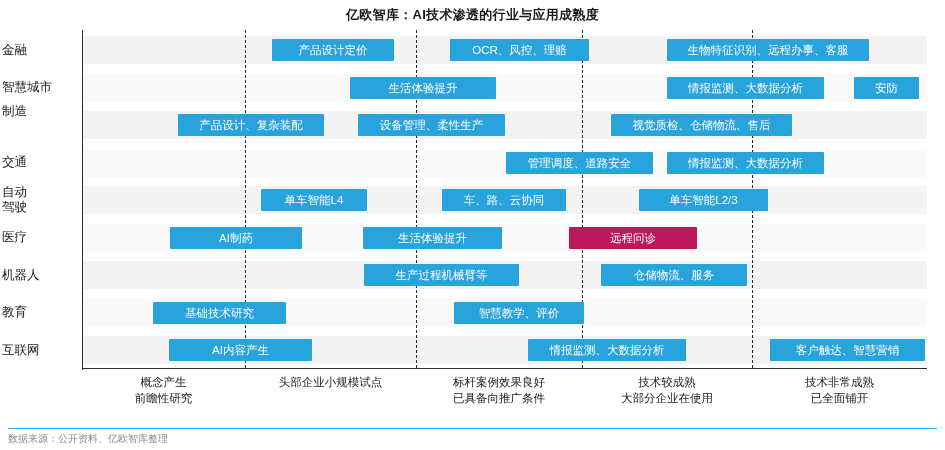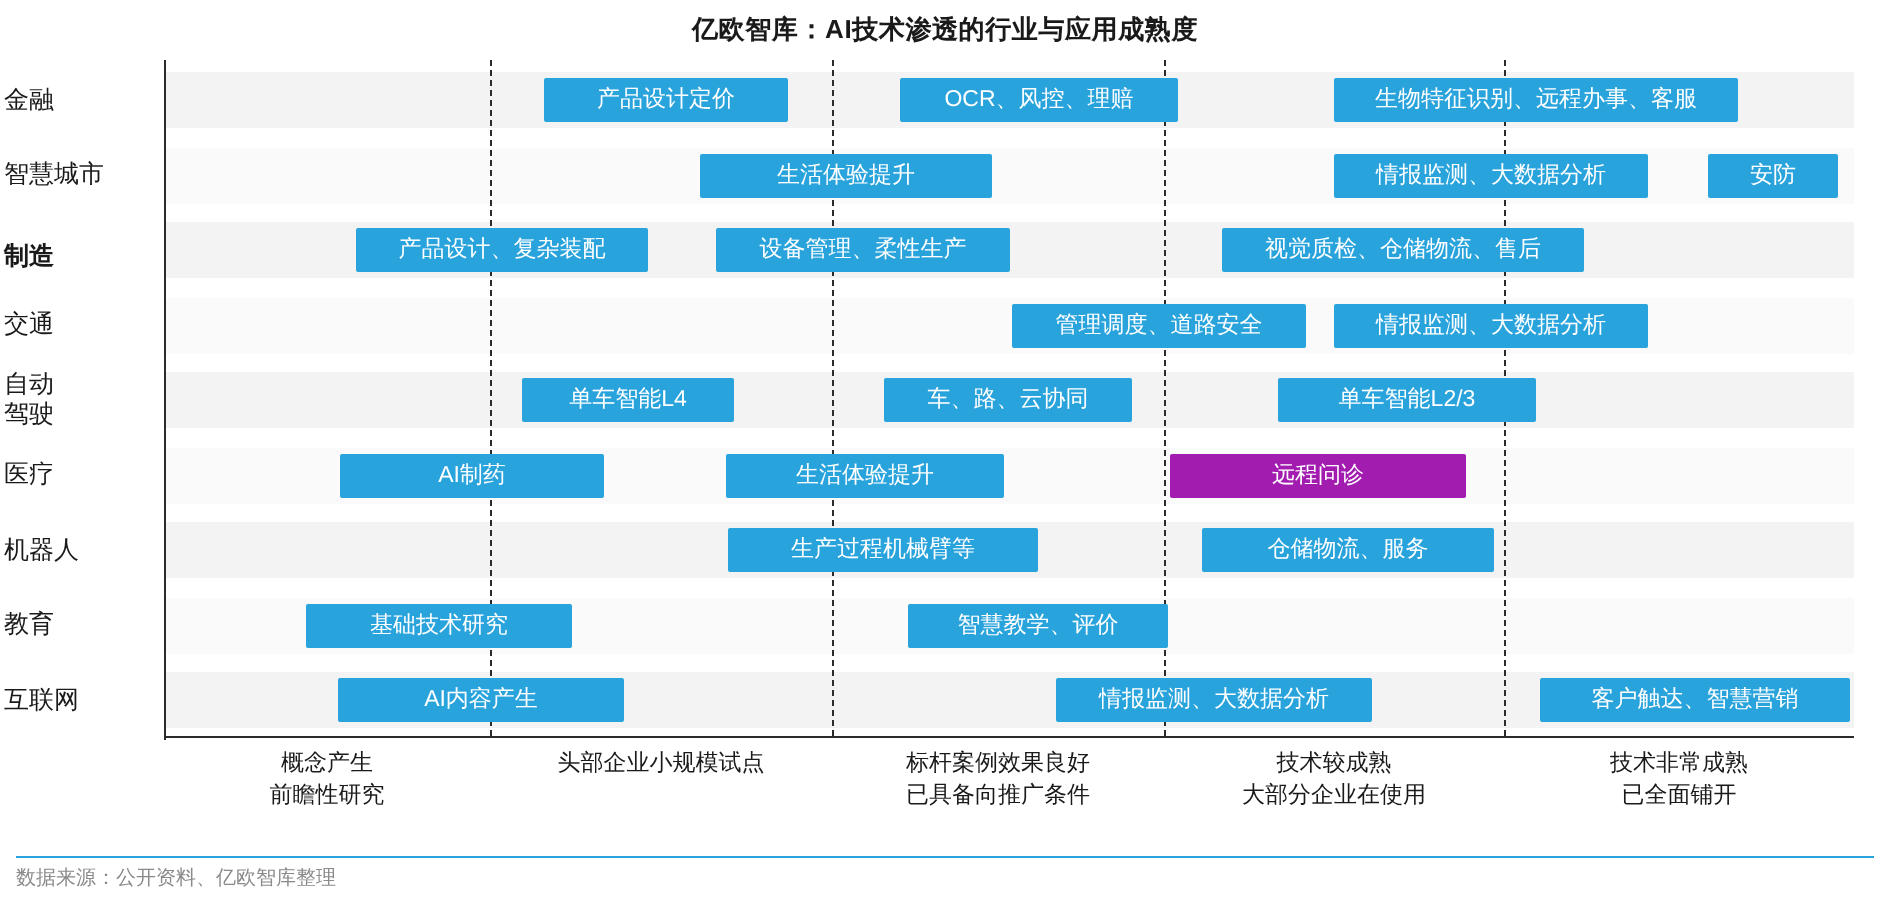--- a/index.html
+++ b/index.html
@@ -129,21 +129,21 @@
 
 <div class="chart-title">亿欧智库：AI技术渗透的行业与应用成熟度</div>
 
 <div class="ylabel-wrap">
     <div class="ylabel" style="top: 12.5px;">
       <div>金融</div>
     </div>
     <div class="ylabel" style="top: 50px;">
       <div>智慧城市</div>
     </div>
-    <div class="ylabel" style="top: 91px; font-weight: bold;">
+    <div class="ylabel" style="top: 74px;">
       <div>制造</div>
     </div>
     <div class="ylabel" style="top: 125px;">
       <div>交通</div>
     </div>
     <div class="ylabel" style="top: 155px;">
       <div>自动</div>
       <div>驾驶</div>
     </div>
     <div class="ylabel" style="top: 200px;">
@@ -182,21 +182,21 @@
     <div class="cell" style="left: 96px; width: 146px; top: 84px; background: rgb(41, 163, 220);">产品设计、复杂装配</div>
     <div class="cell" style="left: 276px; width: 147px; top: 84px; background: rgb(41, 163, 220);">设备管理、柔性生产</div>
     <div class="cell" style="left: 529px; width: 181px; top: 84px; background: rgb(41, 163, 220);">视觉质检、仓储物流、售后</div>
     <div class="cell" style="left: 424px; width: 147px; top: 121.5px; background: rgb(41, 163, 220);">管理调度、道路安全</div>
     <div class="cell" style="left: 585px; width: 157px; top: 121.5px; background: rgb(41, 163, 220);">情报监测、大数据分析</div>
     <div class="cell" style="left: 179px; width: 106px; top: 159px; background: rgb(41, 163, 220);">单车智能L4</div>
     <div class="cell" style="left: 360px; width: 124px; top: 159px; background: rgb(41, 163, 220);">车、路、云协同</div>
     <div class="cell" style="left: 557px; width: 129px; top: 159px; background: rgb(41, 163, 220);">单车智能L2/3</div>
     <div class="cell" style="left: 88px; width: 132px; top: 196.5px; background: rgb(41, 163, 220);">AI制药</div>
     <div class="cell" style="left: 281px; width: 139px; top: 196.5px; background: rgb(41, 163, 220);">生活体验提升</div>
-    <div class="cell" style="left: 503px; width: 148px; top: 196.5px; background: #a21caf;">远程问诊</div>
+    <div class="cell" style="left: 487px; width: 128px; top: 196.5px; background: #be185d;">远程问诊</div>
     <div class="cell" style="left: 282px; width: 155px; top: 234px; background: rgb(41, 163, 220);">生产过程机械臂等</div>
     <div class="cell" style="left: 519px; width: 146px; top: 234px; background: rgb(41, 163, 220);">仓储物流、服务</div>
     <div class="cell" style="left: 71px; width: 133px; top: 271.5px; background: rgb(41, 163, 220);">基础技术研究</div>
     <div class="cell" style="left: 372px; width: 130px; top: 271.5px; background: rgb(41, 163, 220);">智慧教学、评价</div>
     <div class="cell" style="left: 87px; width: 143px; top: 309px; background: rgb(41, 163, 220);">AI内容产生</div>
     <div class="cell" style="left: 446px; width: 158px; top: 309px; background: rgb(41, 163, 220);">情报监测、大数据分析</div>
     <div class="cell" style="left: 688px; width: 155px; top: 309px; background: rgb(41, 163, 220);">客户触达、智慧营销</div>
   </div>
 
 <div class="axis-left"></div>

